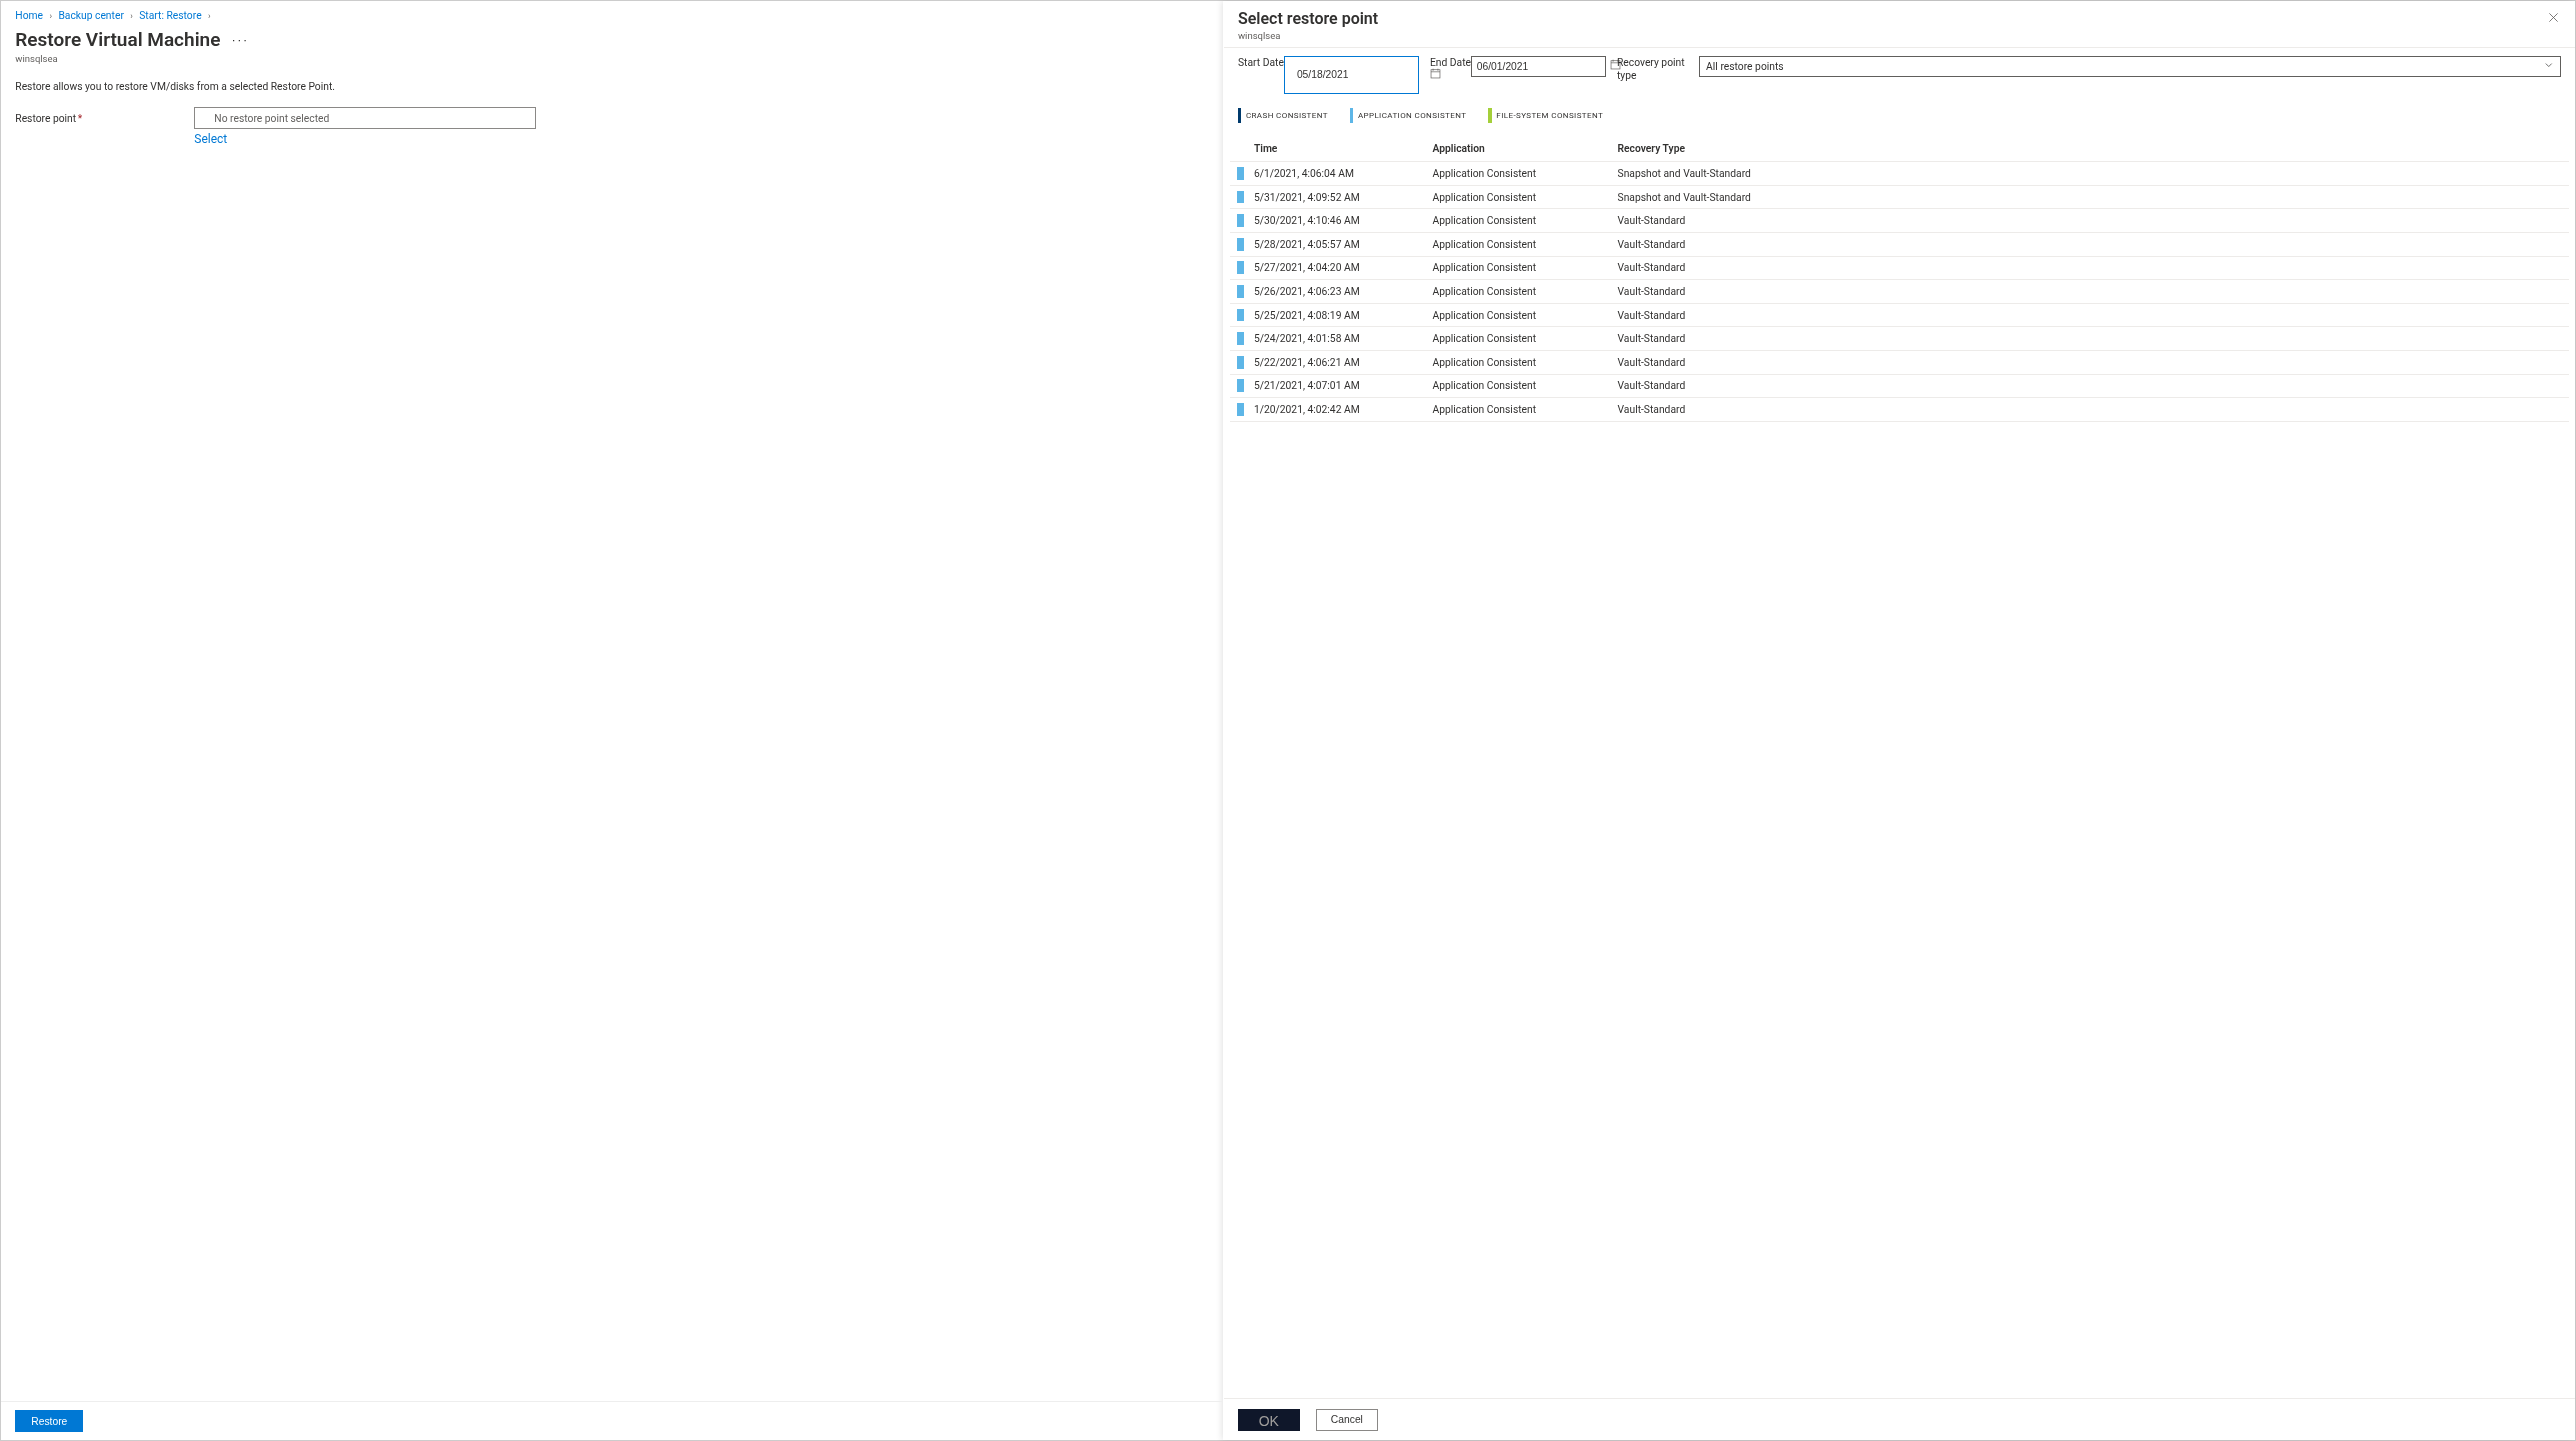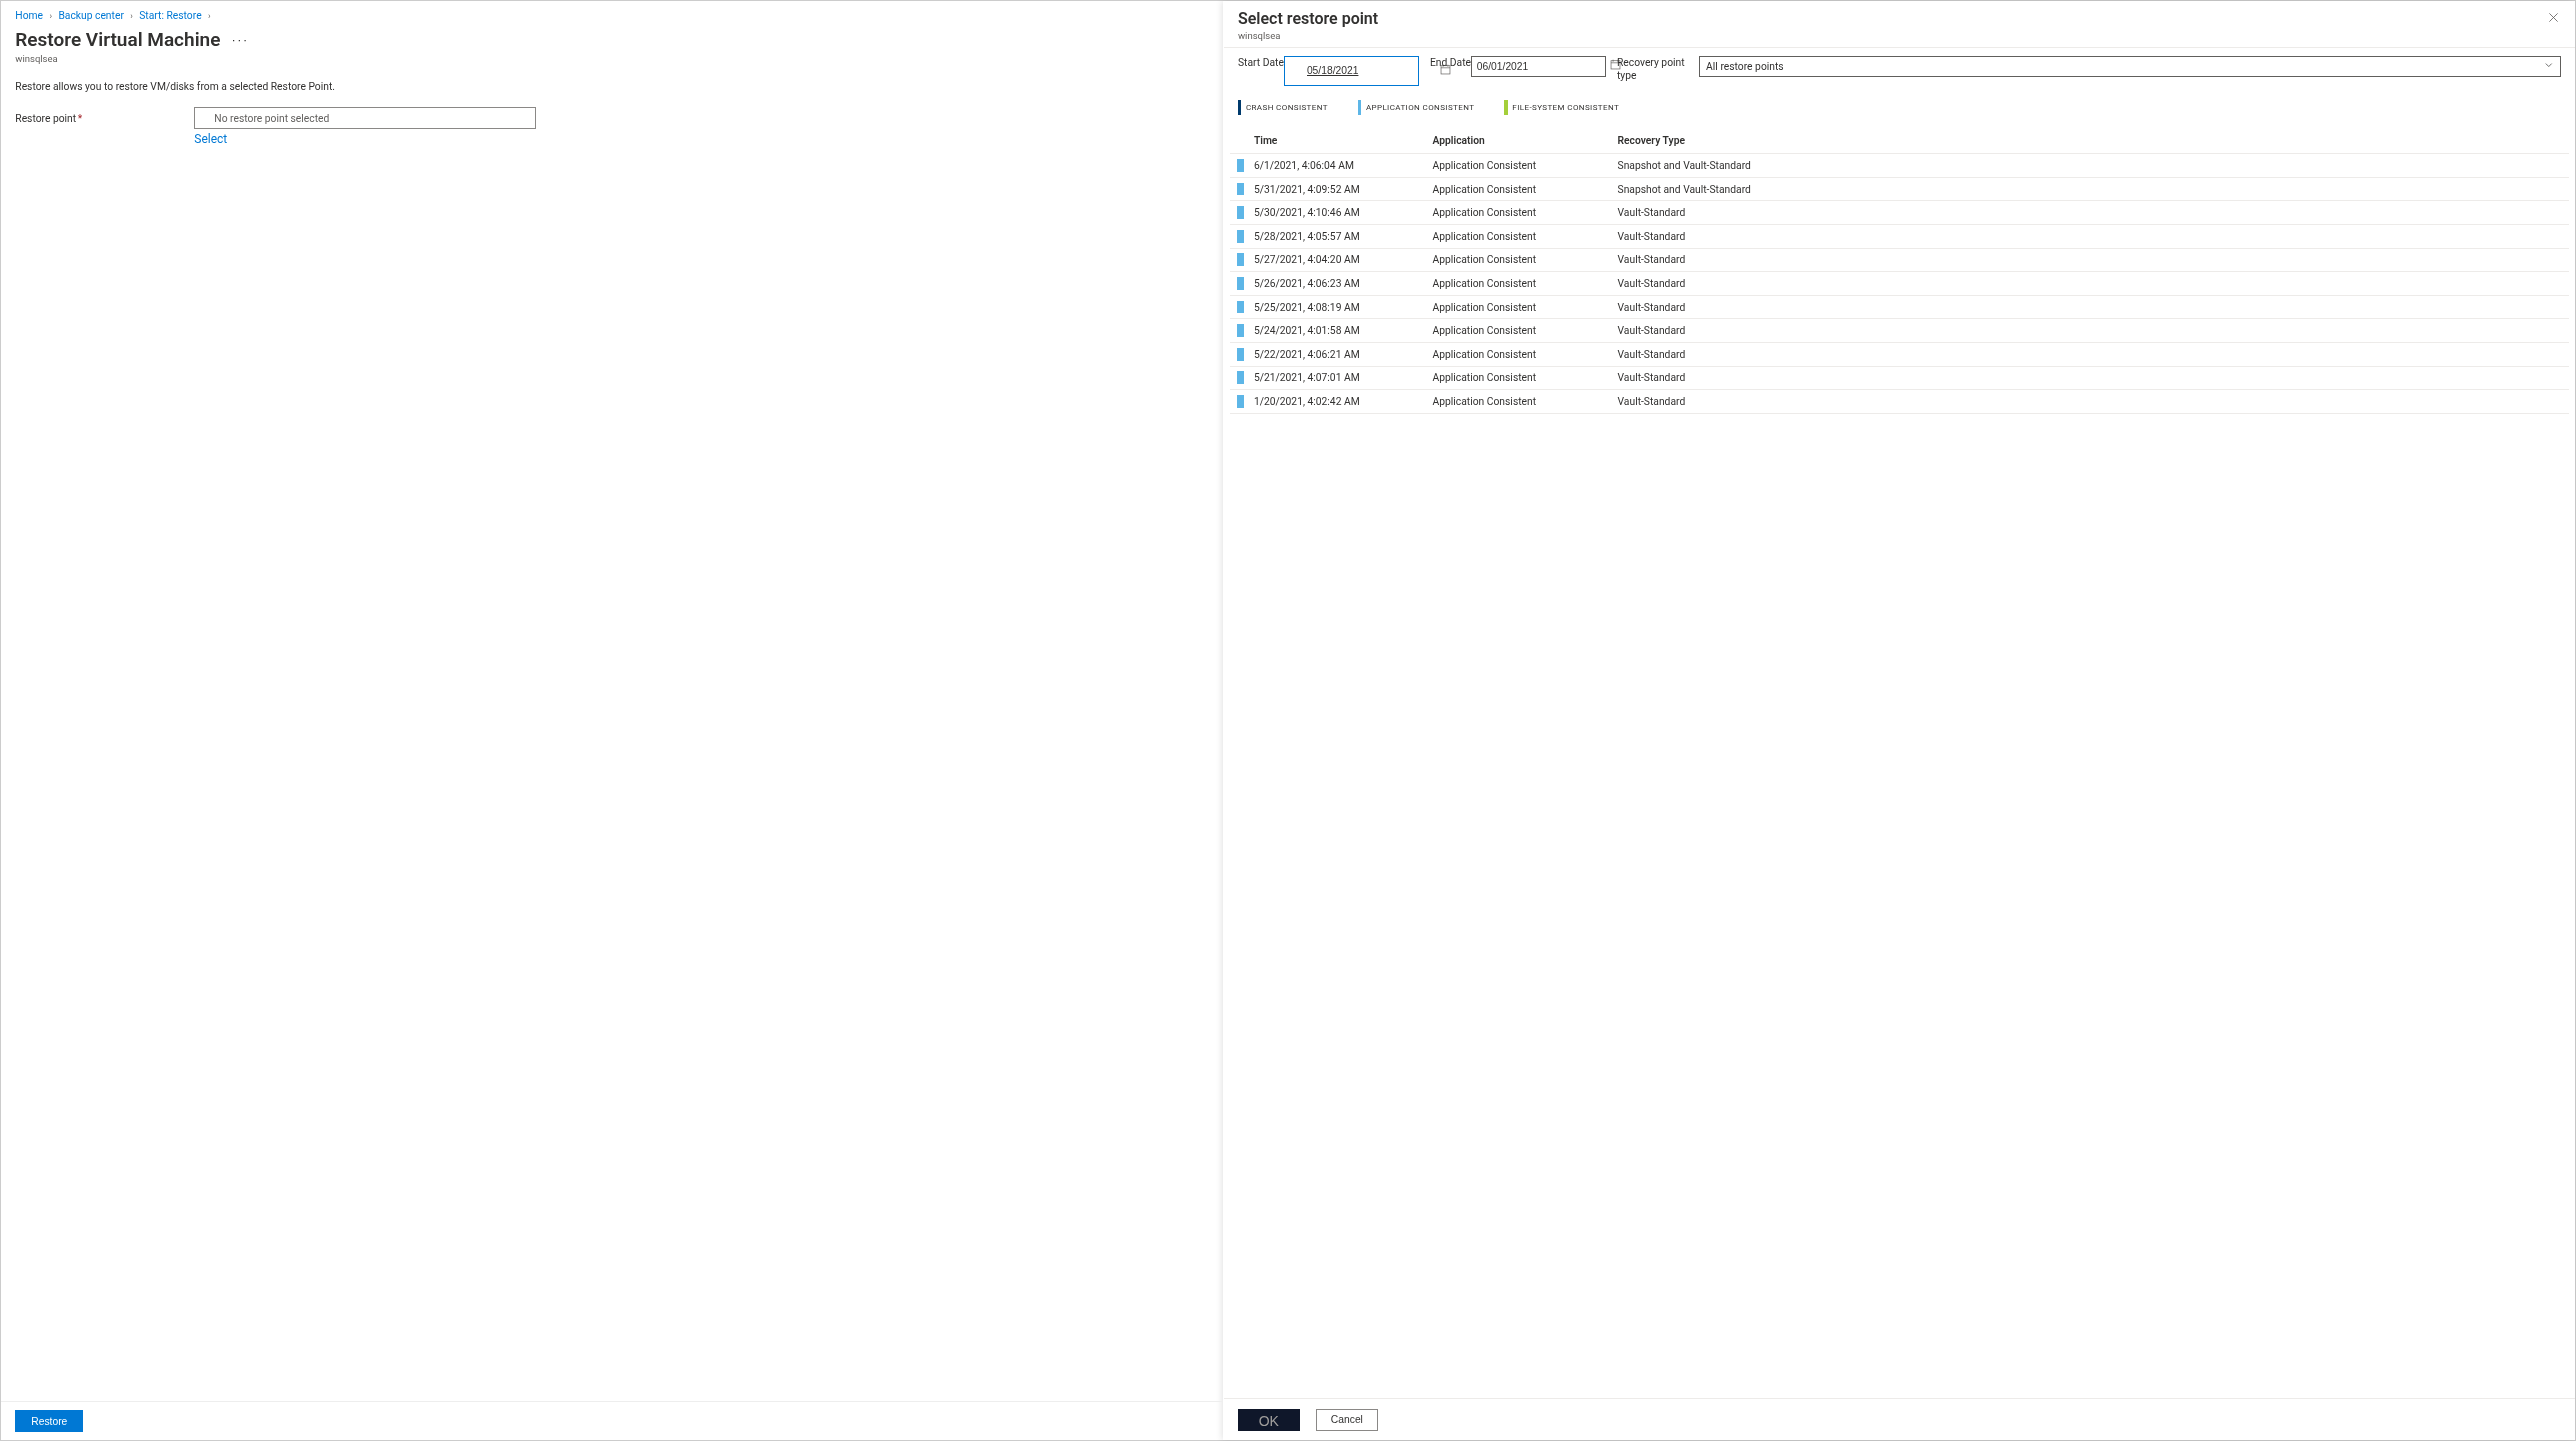--- a/index.html
+++ b/index.html
@@ -151,21 +151,21 @@
   .filter-label { font-size: 10.3px; margin-bottom: 3.2px; }
   .date-input-wrap {
     display: flex;
     align-items: center;
     border: 0.8px solid #605e5c;
     height: 20.7px;
     width: 135px;
     padding: 0 4.8px;
     background: #fff;
   }
-  .date-input-wrap.focused { border: 1.6px solid #0078d4; padding: 0 22px; height: 30px; text-decoration: underline; }
+  .date-input-wrap.focused { border: 1.6px solid #0078d4; padding: 0 12px; height: 38px; }
   .date-input {
     flex: 1;
     border: none;
     outline: none;
     font-size: 10.3px;
     background: transparent;
     color: #323130;
   }
   .cal-icon svg { width: 11px; height: 11px; fill: #605e5c; }
   .select-wrap {
@@ -177,21 +177,21 @@
     padding: 0 6.4px;
     background: #fff;
     cursor: pointer;
     justify-content: space-between;
   }
   .select-wrap span { font-size: 10.3px; }
   .chevdown svg { width: 9.5px; height: 9.5px; stroke: #323130; }
   
   .legend {
     display: flex;
-    gap: 30px;
+    gap: 22px;
     padding: 14.3px 14.3px 4.8px 14.3px;
     align-items: center;
   }
   .legend-item {
     display: flex;
     align-items: center;
     gap: 4.8px;
     font-size: 8px;
     letter-spacing: 0.4px;
     color: #323130;

